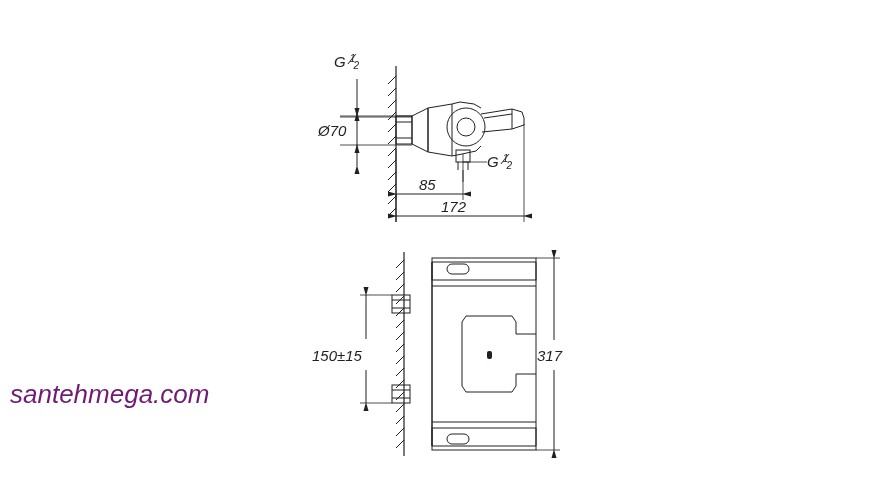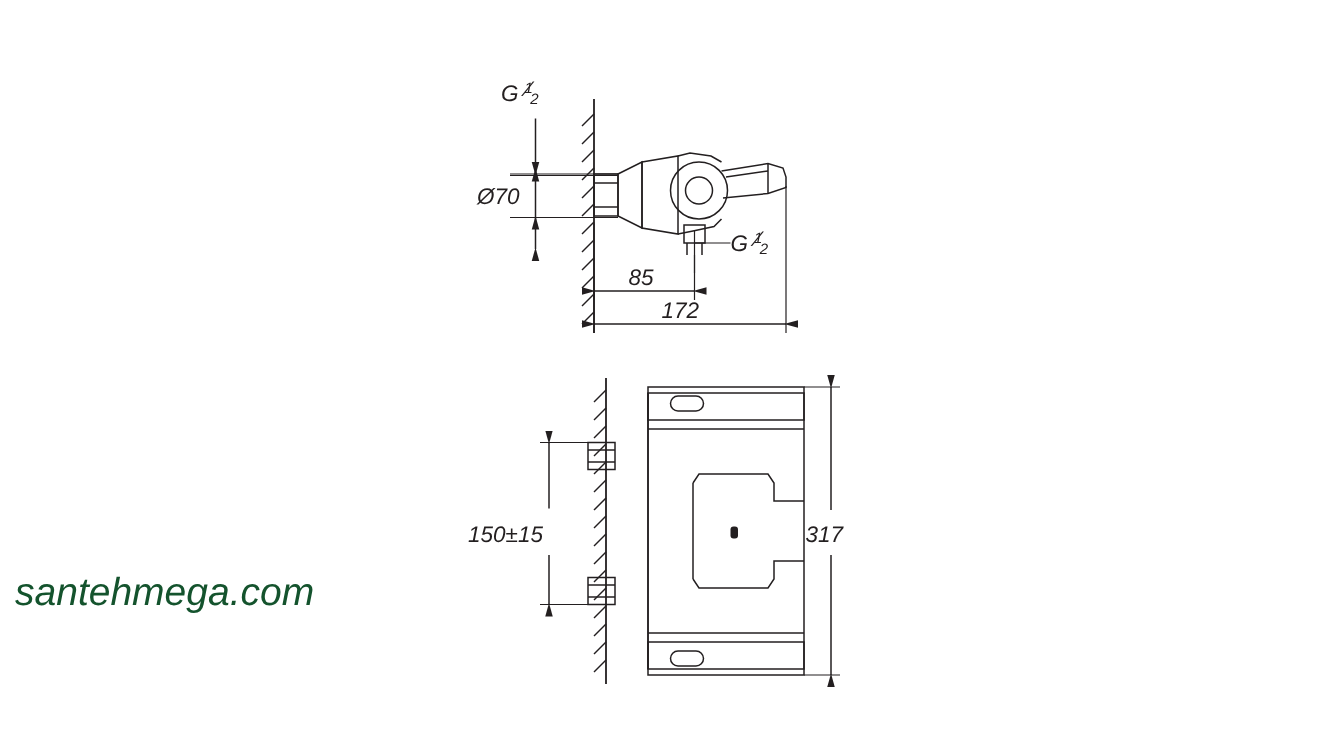--- a/index.html
+++ b/index.html
@@ -31,21 +31,21 @@
     font-family: "Liberation Sans", sans-serif;
     font-size: 15px;
     fill: #231f20;
   }
   .watermark {
     position: absolute;
     left: 10px;
     bottom: 10px;
     font-family: "Liberation Sans", sans-serif;
     font-size: 26px;
-    color: #14532d;
+    color: #701a75;
     letter-spacing: 0px;
     user-select: none;
   }
 </style>
 </head>
 <body>
 
 <div id="stage">
 
   <svg class="drawing" viewBox="0 0 880 500">

